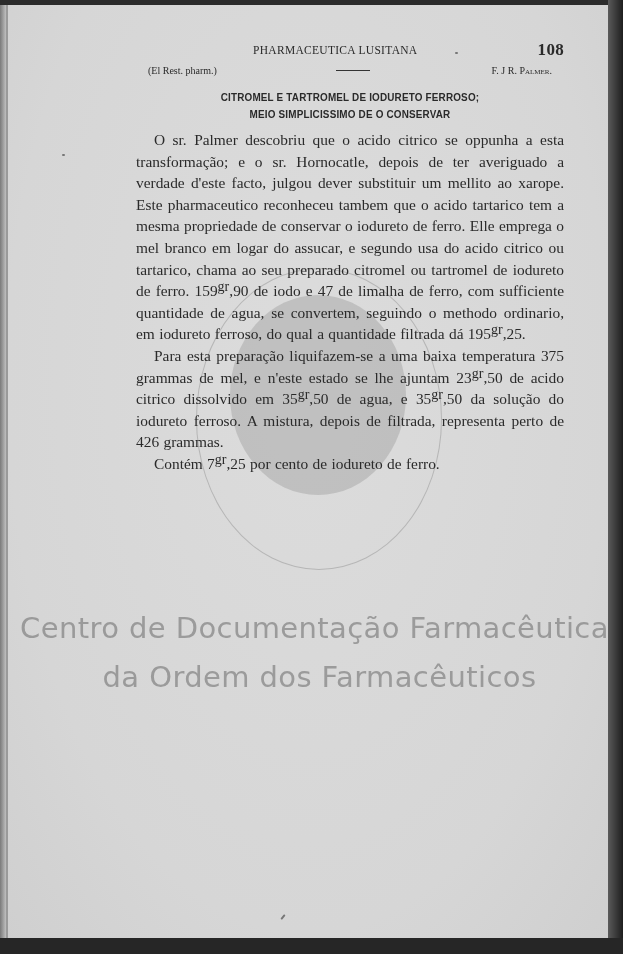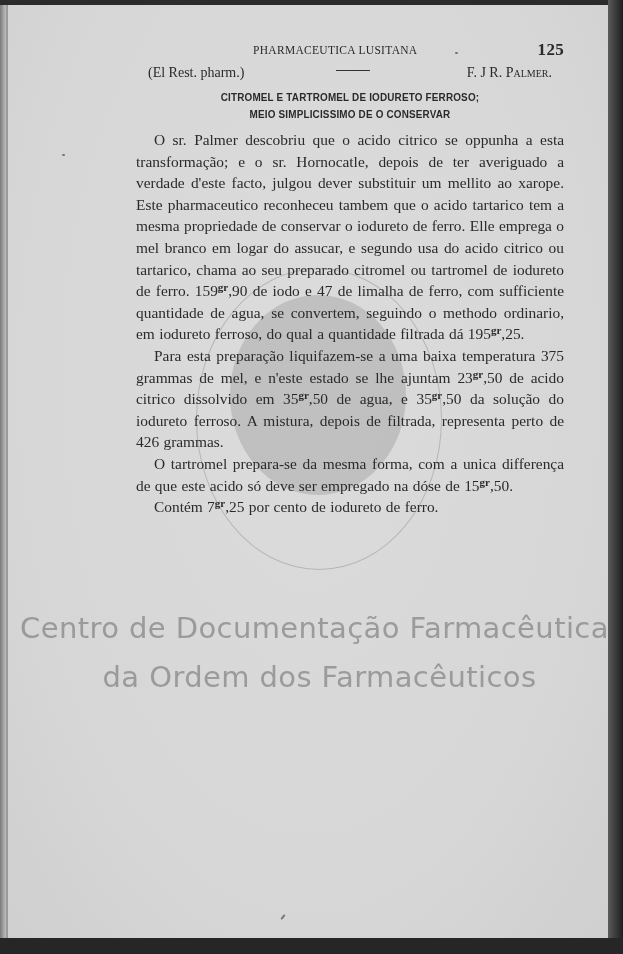--- a/index.html
+++ b/index.html
@@ -46,34 +46,34 @@
     .running-head .page-num { position: absolute; right: 0; top: 0; font-size: 17px; font-weight: bold; }
 
     p.text {
       margin: 0; font-size: 15.4px; line-height: 21.6px;
       text-align: justify; text-align-last: left;
       hyphens: none; word-spacing: 0.5px;
     }
     p.indent { text-indent: 18px; }
 
     .attribution {
-      position: relative; height: 16px; font-size: 14px; margin-top: 1px; margin-bottom: 10px;
+      position: relative; height: 16px; font-size: 10px; margin-top: 1px; margin-bottom: 10px;
     }
     .attribution .src { position: absolute; left: 12px; top: 2px; }
     .attribution .rule { position: absolute; left: 200px; top: 7px; width: 34px; height: 1px; background: #333; }
     .attribution .author { position: absolute; right: 12px; top: 2px; font-variant: small-caps; }
 
     .heading {
       text-align: center; font-weight: bold; font-size: 11px; letter-spacing: 0.2px;
       line-height: 17px; font-family: "Liberation Sans", "DejaVu Sans", sans-serif;
       transform: scaleX(0.9);
       margin-bottom: 6px;
     }
 
-    sup.gr { font-size: 11px; vertical-align: 5px; line-height: 0; font-weight: bold; }
+    sup.gr { font-size: 14px; vertical-align: 5px; line-height: 0; }
 
     .watermark {
       position: absolute; left: 0; width: 623px; text-align: center;
       color: #8a8a8a; opacity: 0.78;
       font-family: "DejaVu Sans", "Liberation Sans", sans-serif;
       font-size: 29px; white-space: nowrap; pointer-events: none;
     }
     .wm1 { top: 611px; left: 3px; letter-spacing: 0.4px; }
     .wm2 { top: 660px; left: 8px; letter-spacing: 0.4px; }
 
@@ -92,41 +92,40 @@
 <div class="emblem-ring"></div>
 <div class="emblem"></div>
 
 <div class="speck" style="left:62px;top:154px;"></div>
 <div class="speck" style="left:282px;top:914px;width:2px;height:6px;transform:rotate(40deg);"></div>
 <div class="speck" style="left:455px;top:52px;"></div>
 
 <div class="content">
   <div class="running-head">
     <span class="title">PHARMACEUTICA LUSITANA</span>
-    <span class="page-num">125</span>
+    <span class="page-num">108</span>
   </div>
 
 
   <div class="attribution">
     <span class="src">(El Rest. pharm.)</span>
     <span class="rule"></span>
     <span class="author">F. J R. Palmer.</span>
   </div>
 
   <div class="heading">
     <div>CITROMEL E TARTROMEL DE IODURETO FERROSO;</div>
     <div>MEIO SIMPLICISSIMO DE O CONSERVAR</div>
   </div>
 
 
   <p class="text indent"><span>O sr. Palmer descobriu que o acido citrico se oppunha a esta transformação; e o sr. Hornocatle, depois de ter averiguado a verdade d'este facto, julgou dever substituir um mellito ao xarope. Este pharmaceutico reconheceu tambem que o acido tartarico tem a mesma propriedade de conservar o iodureto de ferro. Elle emprega o mel branco em logar do assucar, e segundo usa do acido citrico ou tartarico, chama ao seu preparado citromel ou tartromel de iodureto de ferro. 159</span><sup class="gr">gr</sup><span>,90 de iodo e 47 de limalha de ferro, com sufficiente quantidade de agua, se convertem, seguindo o methodo ordinario, em iodureto ferroso, do qual a quantidade filtrada dá 195</span><sup class="gr">gr</sup><span>,25.</span></p>
 
   <p class="text indent"><span>Para esta preparação liquifazem-se a uma baixa temperatura 375 grammas de mel, e n'este estado se lhe ajuntam 23</span><sup class="gr">gr</sup><span>,50 de acido citrico dissolvido em 35</span><sup class="gr">gr</sup><span>,50 de agua, e 35</span><sup class="gr">gr</sup><span>,50 da solução do iodureto ferroso. A mistura, depois de filtrada, representa perto de 426 grammas.</span></p>
 
-  <p class="text indent"><span>O tartromel prepara-se da mesma forma, com a unica differença de que este acido só deve ser empregado na dóse de 15</span><sup class="gr">gr</sup><span>,50.</span></p>
 
 
   <p class="text indent"><span>Contém 7</span><sup class="gr">gr</sup><span>,25 por cento de iodureto de ferro.</span></p>
 
 </div>
 
 <div class="watermark wm1">Centro de Documentação Farmacêutica</div>
 <div class="watermark wm2">da Ordem dos Farmacêuticos</div>
 
 </body></html>

